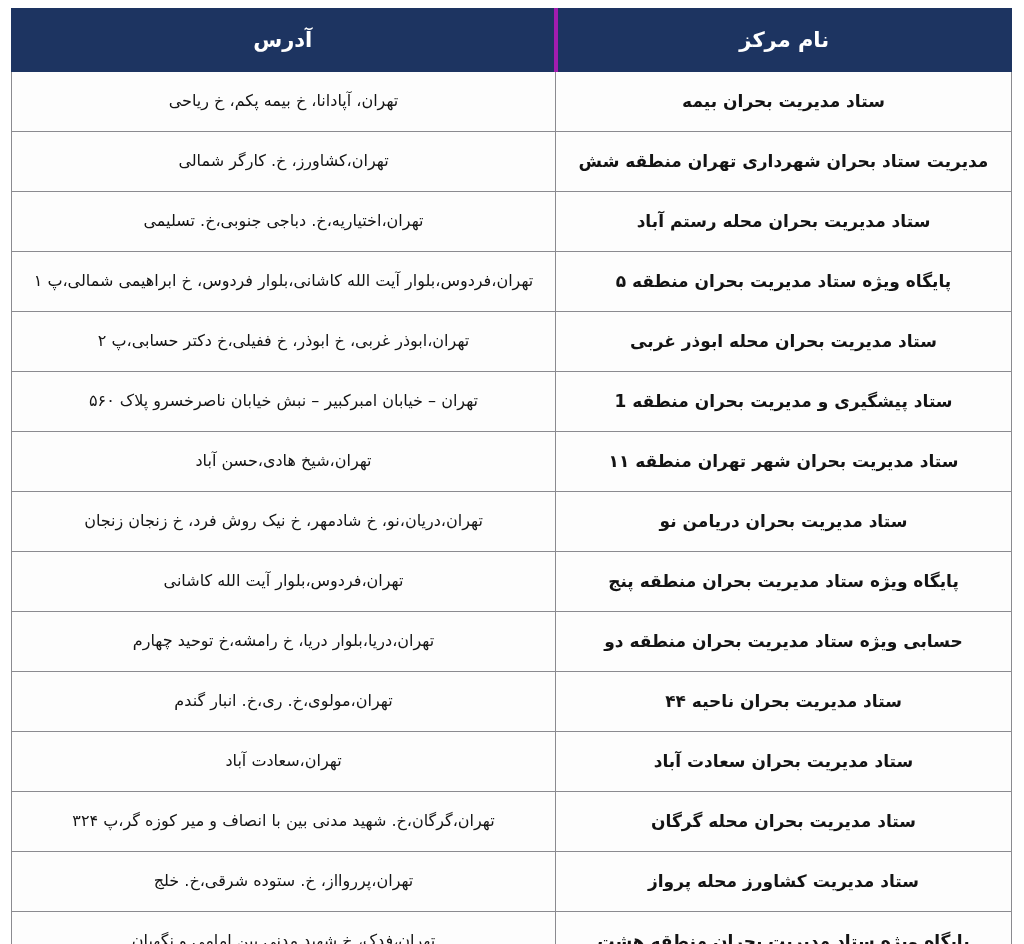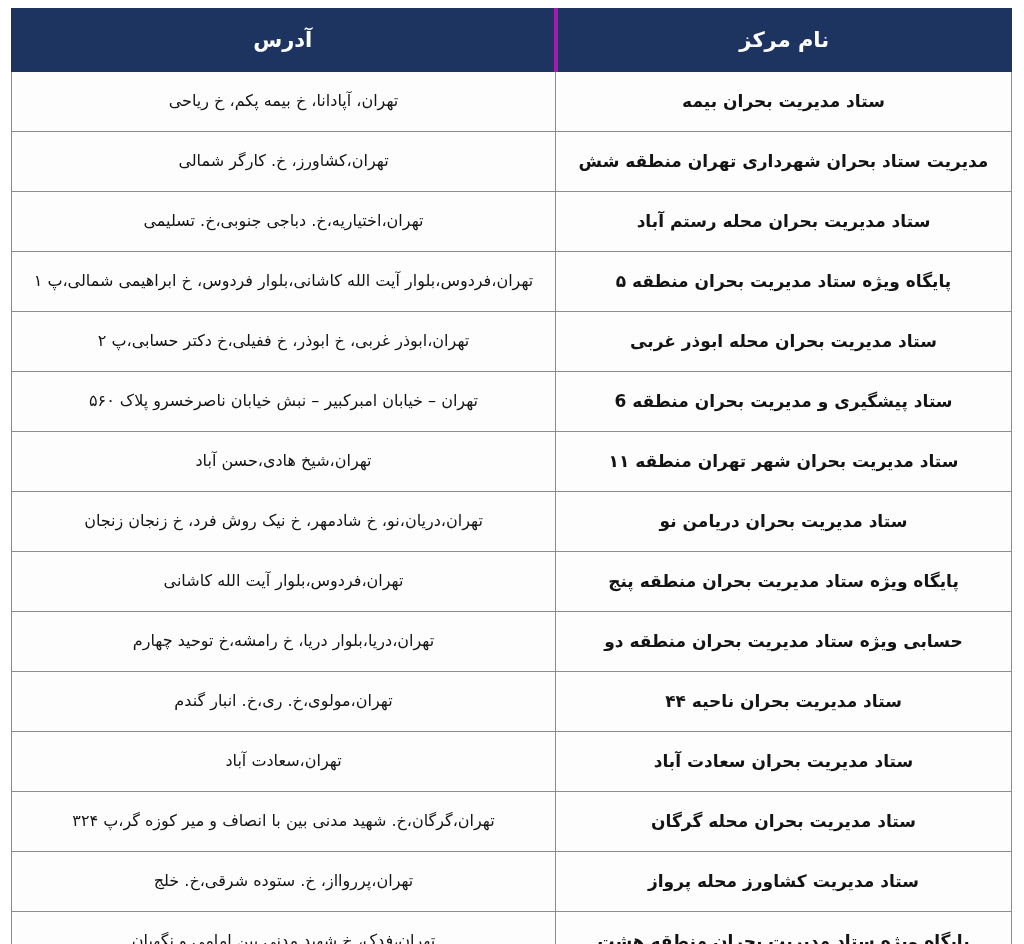--- a/index.html
+++ b/index.html
@@ -111,21 +111,21 @@
         </tr>
         <tr class="data-row">
           <td class="cell-name">پایگاه ویژه ستاد مدیریت بحران منطقه ۵</td>
           <td class="cell-addr">تهران،فردوس،بلوار آیت الله کاشانی،بلوار فردوس، خ ابراهیمی شمالی،پ ۱</td>
         </tr>
         <tr class="data-row">
           <td class="cell-name">ستاد مدیریت بحران محله ابوذر غربی</td>
           <td class="cell-addr">تهران،ابوذر غربی، خ ابوذر، خ ففیلی،خ دکتر حسابی،پ ۲</td>
         </tr>
         <tr class="data-row">
-          <td class="cell-name">ستاد پیشگیری و مدیریت بحران منطقه 6</td>
+          <td class="cell-name">ستاد پیشگیری و مدیریت بحران منطقه 1</td>
           <td class="cell-addr">تهران – خیابان امبرکبیر – نبش خیابان ناصرخسرو پلاک ۵۶۰</td>
         </tr>
         <tr class="data-row">
           <td class="cell-name">ستاد مدیریت بحران شهر تهران منطقه ۱۱</td>
           <td class="cell-addr">تهران،شیخ هادی،حسن آباد</td>
         </tr>
         <tr class="data-row">
           <td class="cell-name">ستاد مدیریت بحران دریامن نو</td>
           <td class="cell-addr">تهران،دریان،نو، خ شادمهر، خ نیک روش فرد، خ زنجان زنجان</td>
         </tr>

